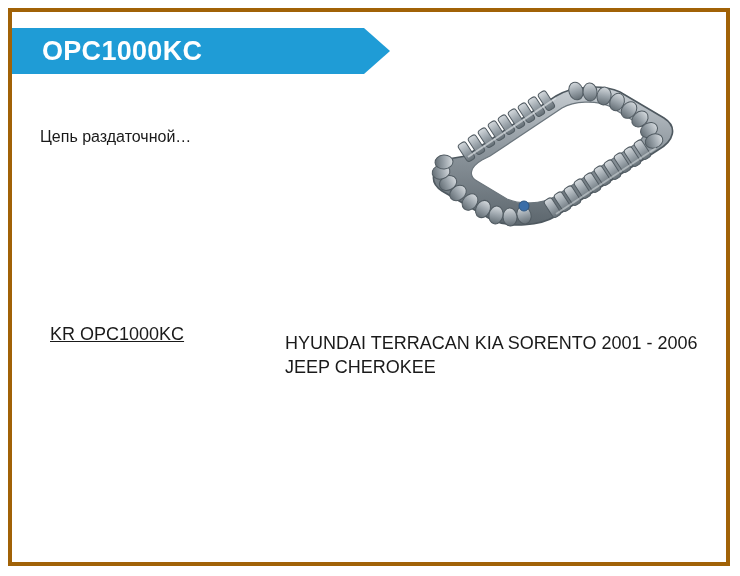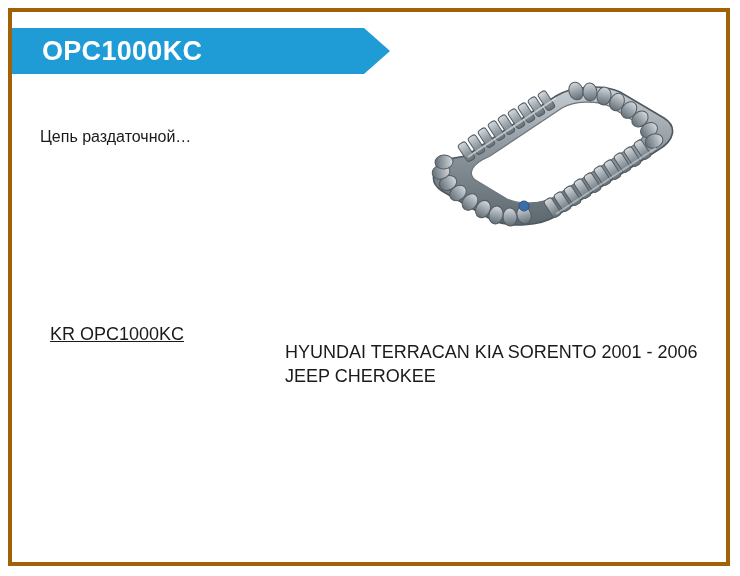--- a/index.html
+++ b/index.html
@@ -80,21 +80,21 @@
     left: 10px;
     top: 0px;
     font-size: 18px;
     color: #1a1a1a;
     white-space: nowrap;
     text-decoration: underline;
   }
   .applications {
     position: absolute;
     left: 245px;
-    top: 16px;
+    top: 7px;
     width: 445px;
     font-size: 18px;
     color: #1a1a1a;
     line-height: 24px;
   }
 </style>
 </head>
 <body>
 
 <div class="card">

